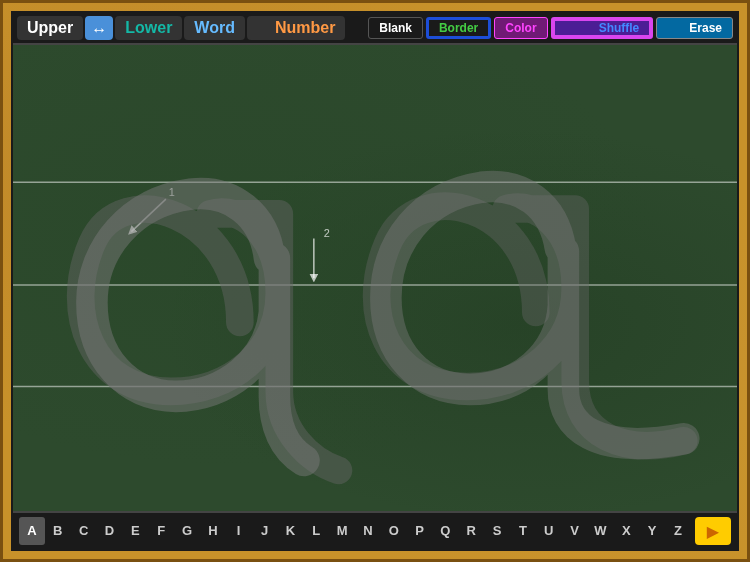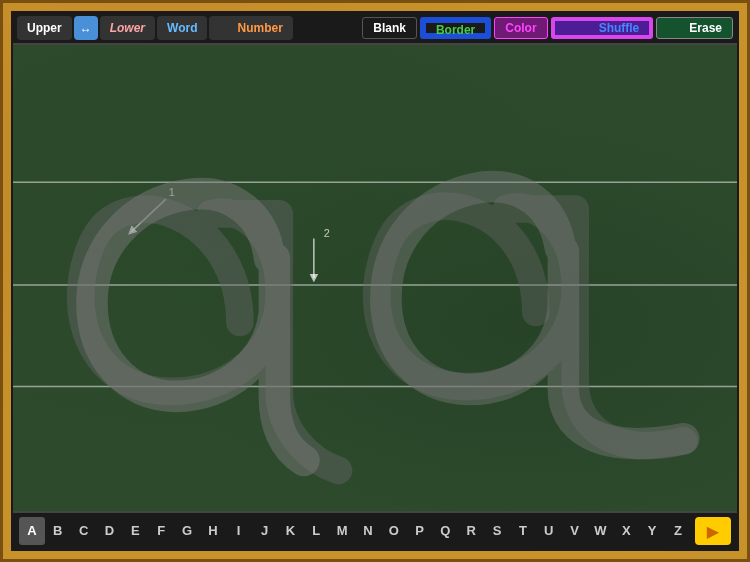--- a/index.html
+++ b/index.html
@@ -44,42 +44,42 @@
       gap: 2px;
       border-bottom: 2px solid #444;
     }
 
     .tab-btn {
       height: 24px;
       padding: 0 10px;
       border: none;
       border-radius: 4px;
       cursor: pointer;
-      font-size: 12px;
+      font-size: 16px;
       font-weight: bold;
       color: #ccc;
       background: #333;
     }
 
     .tab-btn.active {
       background: #4a90d9;
       color: white;
     }
 
     .tab-btn.arrow-btn {
       background: #4a90d9;
       color: white;
       display: flex;
       align-items: center;
       justify-content: center;
       padding: 0 6px;
     }
 
     .tab-btn.upper { color: #ffffff; }
-    .tab-btn.lower { color: #fca5a5; font-style: italic; }
+    .tab-btn.lower { color: #14b8a6; }
     .tab-btn.word { color: #66bbff; }
     .tab-btn.sentence { color: #66ff66; }
     .tab-btn.number { color: #ff9944; }
 
     .toolbar-spacer { flex: 1; }
 
     .right-btns {
       display: flex;
       gap: 3px;
       align-items: center;
@@ -90,24 +90,24 @@
       height: 22px;
       padding: 0 10px;
       border: none;
       border-radius: 3px;
       cursor: pointer;
       font-size: 12px;
       font-weight: bold;
     }
 
     .btn-blank { background: #1a1a1a; color: white; border: 1px solid #555; }
-    .btn-border { background: #1a1a1a; color: #44cc44; border: 6px solid #1d4ed8; }
+    .btn-border { background: #1a1a1a; color: #44cc44; border: 3px solid #1d4ed8; }
     .btn-color { background: #701a75; color: #ff44ff; border: 1px solid #ff44ff; }
     .btn-shuffle { background: #4c1d95; color: #4488ff; border: 4px solid #d946ef; padding-left: 44px; }
-    .btn-erase { background: #14532d; color: #ffffff; border: 1px solid #888; padding-left: 32px; }
+    .btn-erase { background: #0369a1; color: #ffffff; border: 1px solid #888; padding-left: 32px; }
 
     
     .chalkboard {
       flex: 1;
       background: #2d4a2d;
       background-image:
         radial-gradient(ellipse at 30% 40%, rgba(40,70,40,0.5) 0%, transparent 60%),
         radial-gradient(ellipse at 70% 60%, rgba(30,55,30,0.4) 0%, transparent 50%);
       position: relative;
       overflow: hidden;

